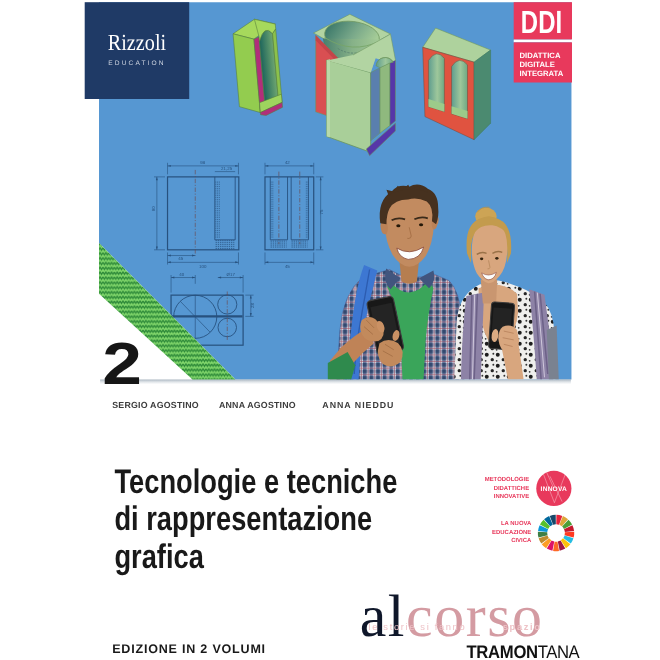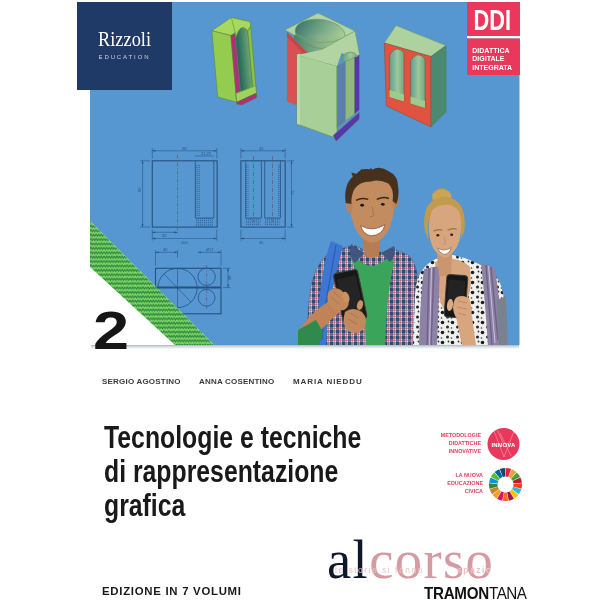--- a/index.html
+++ b/index.html
@@ -310,26 +310,26 @@
     <path d="M492.1,494.2 A16.5,16.5 0 0 1 489.7,489.3 L497.8,486.8 A8.0,8.0 0 0 0 499.0,489.2 Z" fill="#bf8b2e"></path>
     <path d="M489.5,488.7 A16.5,16.5 0 0 1 489.0,483.3 L497.5,483.9 A8.0,8.0 0 0 0 497.8,486.5 Z" fill="#3f7e44"></path>
     <path d="M489.1,482.7 A16.5,16.5 0 0 1 490.6,477.4 L498.3,481.1 A8.0,8.0 0 0 0 497.5,483.6 Z" fill="#0a97d9"></path>
     <path d="M490.9,476.9 A16.5,16.5 0 0 1 494.2,472.5 L500.0,478.7 A8.0,8.0 0 0 0 498.4,480.8 Z" fill="#56c02b"></path>
     <path d="M494.6,472.1 A16.5,16.5 0 0 1 499.2,469.2 L502.5,477.1 A8.0,8.0 0 0 0 500.2,478.5 Z" fill="#00689d"></path>
     <path d="M499.8,469.0 A16.5,16.5 0 0 1 505.2,468.0 L505.3,476.5 A8.0,8.0 0 0 0 502.8,477.0 Z" fill="#19486a"></path>
   </g>
 </g>
 </svg>
 
-<div class="abs" style="left:102px;top:377px;width:420px;font-size:8px;font-weight:bold;color:#3b3b3b;letter-spacing:0.2px;">
-  <span>SERGIO AGOSTINO</span><span style="position:absolute;left:97px;">ANNA COSENTINO</span><span style="position:absolute;left:191px;letter-spacing:0.9px;">MARIA NIEDDU</span>
+<div class="abs" style="left:102px;top:364px;width:420px;font-size:8px;font-weight:bold;color:#3b3b3b;letter-spacing:0.2px;">
+  <span>SERGIO AGOSTINO</span><span style="position:absolute;left:97px;">ANNA AGOSTINO</span><span style="position:absolute;left:191px;letter-spacing:0.9px;">ANNA NIEDDU</span>
 </div>
 
 <div class="abs" style="left:104px;top:421px;font-weight:bold;color:#191919;font-size:31px;line-height:33.75px;transform:scaleX(0.80);transform-origin:0 0;white-space:nowrap;">
 Tecnologie e tecniche<br>di rappresentazione<br>grafica
 </div>
 
-<div class="abs" style="left:102px;top:585px;font-size:11.4px;font-weight:bold;color:#191919;letter-spacing:0.72px;">EDIZIONE IN 7 VOLUMI</div>
+<div class="abs" style="left:102px;top:585px;font-size:11.4px;font-weight:bold;color:#191919;letter-spacing:0.72px;">EDIZIONE IN 2 VOLUMI</div>
 
 <div class="abs" style="left:327px;top:528px;font-family:'Liberation Serif',serif;font-size:54.5px;letter-spacing:1.4px;"><span style="color:#0f172a;">al</span><span style="color:#d49ba2;">corso</span></div>
 <div class="abs" style="left:335px;top:565px;font-size:8.5px;color:#eec3c7;letter-spacing:1.5px;">le storie si fanno<span style="position:absolute;left:122px;font-weight:bold;">spazio</span></div>
 
 <div class="abs" style="left:424px;top:584px;font-size:16.5px;color:#111;white-space:nowrap;transform:scaleX(0.92);transform-origin:0 0;"><span style="font-weight:bold;letter-spacing:-0.3px;">TRAMON</span><span style="letter-spacing:-0.5px;">TANA</span></div>
 
 </body></html>

